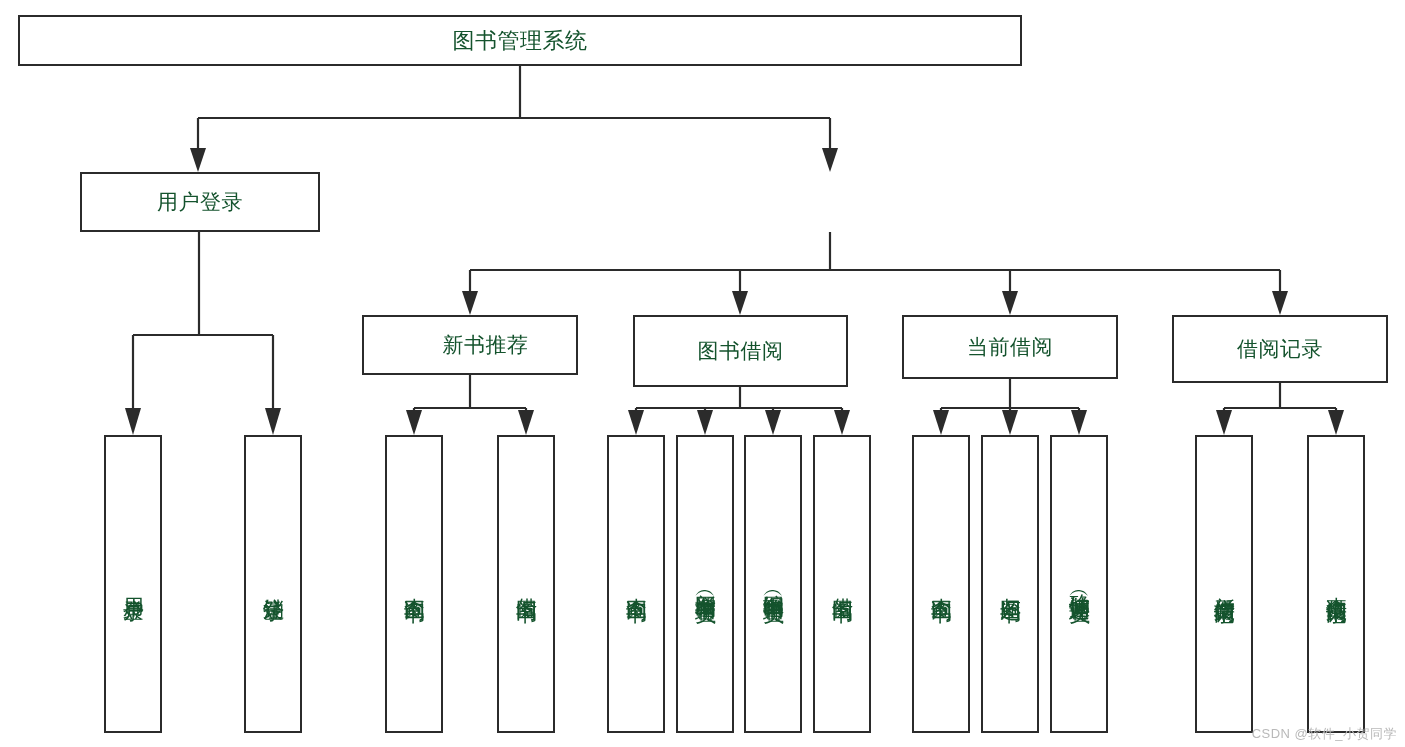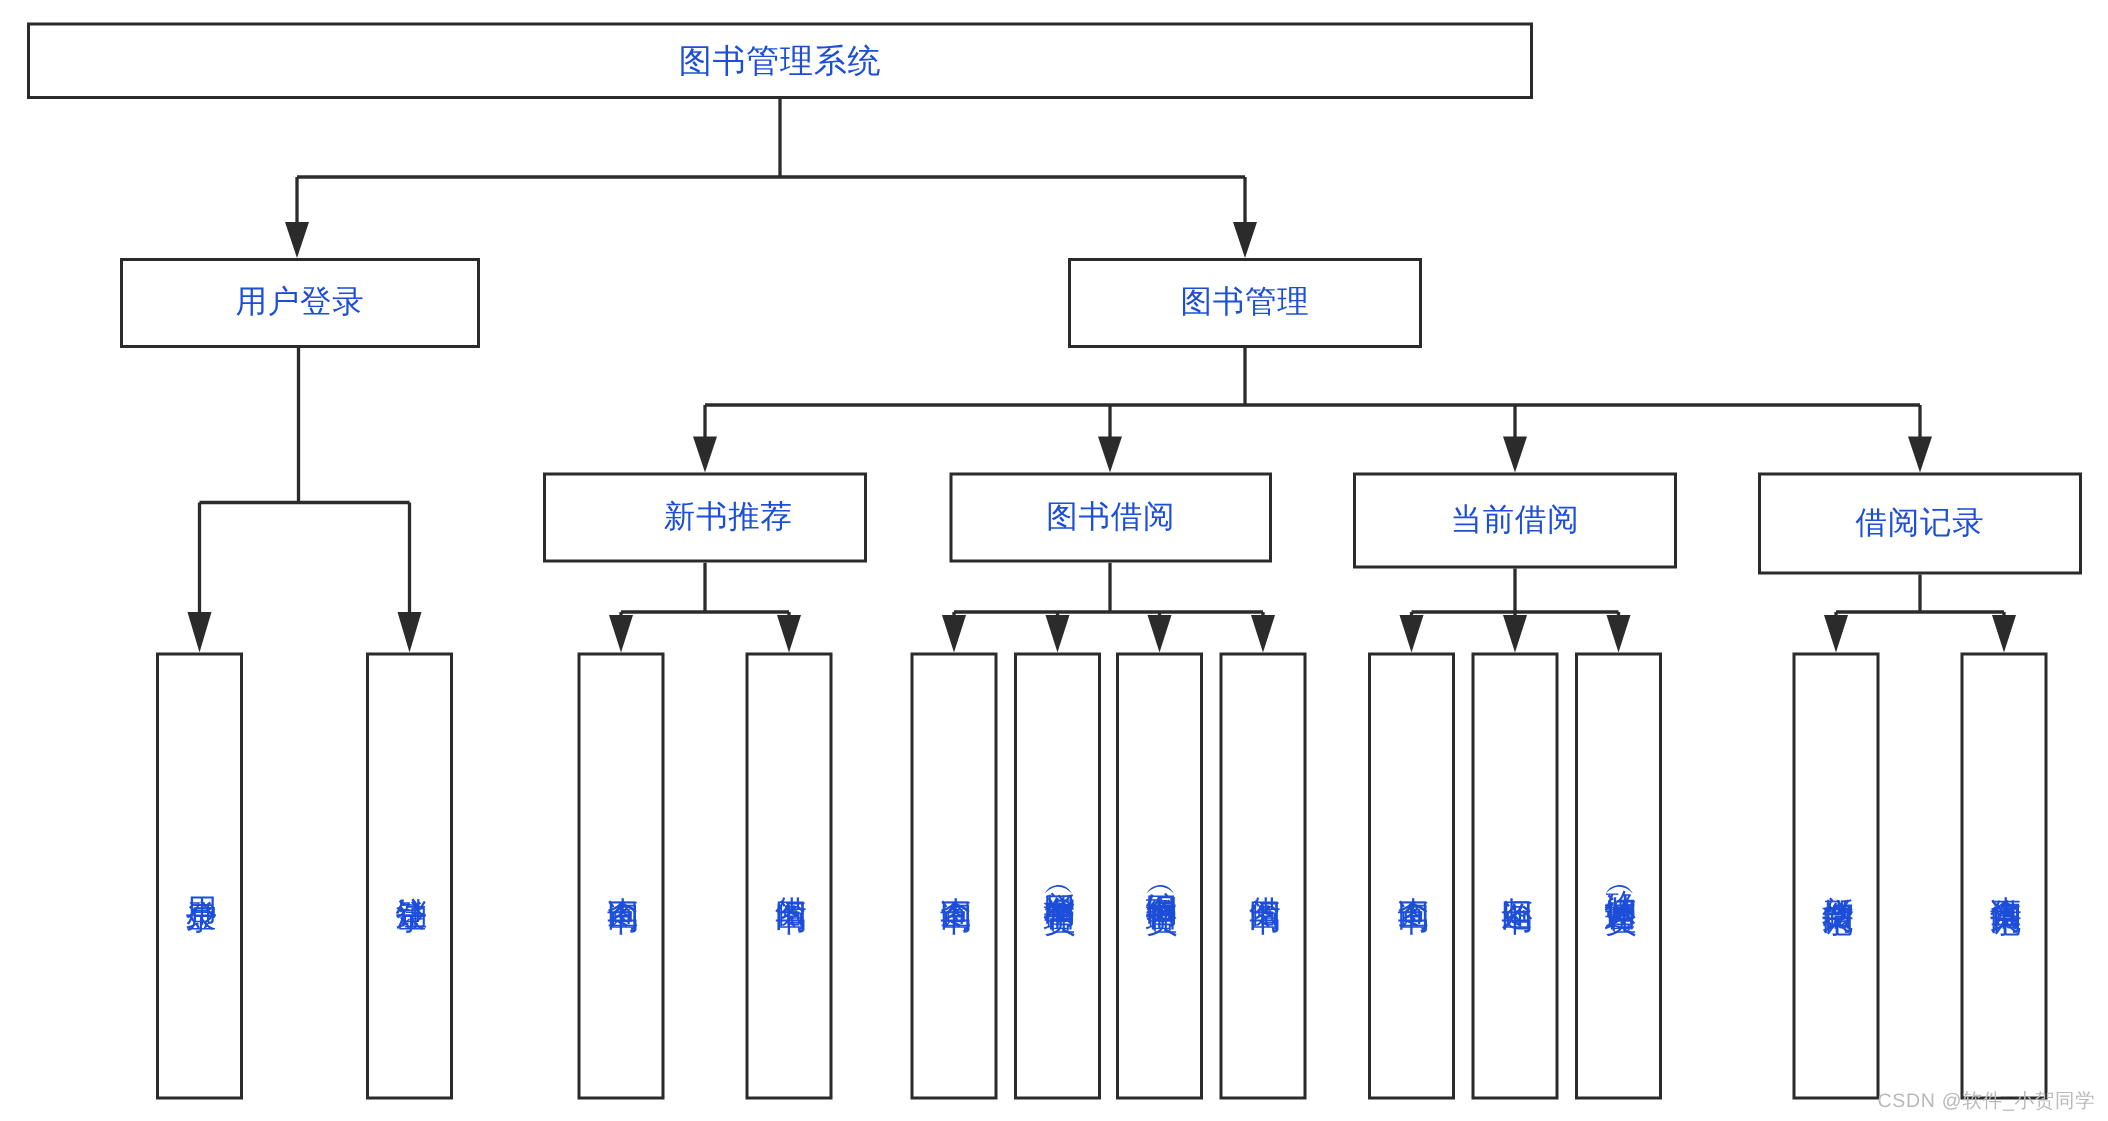--- a/index.html
+++ b/index.html
@@ -17,21 +17,21 @@
   }
   
   .node{
     position:absolute;
     box-sizing:border-box;
     border:2px solid #2b2b2b;
     background:#ffffff;
     display:flex;
     align-items:center;
     justify-content:center;
-    color:#1d4ed8;
+    color:#14532d;
   }
   .node .label{
     display:block;
     text-align:center;
     line-height:1.05;
     letter-spacing:0.5px;
     white-space:nowrap;
   }
   .node.h .label{
     font-size:21px;
@@ -144,28 +144,25 @@
     <polygon points="1328,410 1344,410 1336,435"></polygon>
   </svg>
 
   <div class="node h" id="root-node" style="left:18px;top:15px;width:1004px;height:51px;">
     <span class="label">图书管理系统</span>
   </div>
 
   <div class="node h" style="left:80px;top:172px;width:240px;height:60px;">
     <span class="label">用户登录</span>
   </div>
-  <div class="node h" style="left:712px;top:172px;width:236px;height:60px;">
-    <span class="label">图书管理</span>
-  </div>
 
   <div class="node h" style="left:362px;top:315px;width:216px;height:60px;padding-left:31px;">
     <span class="label">新书推荐</span>
   </div>
-  <div class="node h" style="left:633px;top:315px;width:215px;height:60px;">
+  <div class="node h" style="left:633px;top:315px;width:215px;height:72px;">
     <span class="label">图书借阅</span>
   </div>
   <div class="node h" style="left:902px;top:315px;width:216px;height:64px;">
     <span class="label">当前借阅</span>
   </div>
   <div class="node h" style="left:1172px;top:315px;width:216px;height:68px;">
     <span class="label">借阅记录</span>
   </div>
 
   <div class="node v" style="left:104px;top:435px;width:58px;height:298px;">

